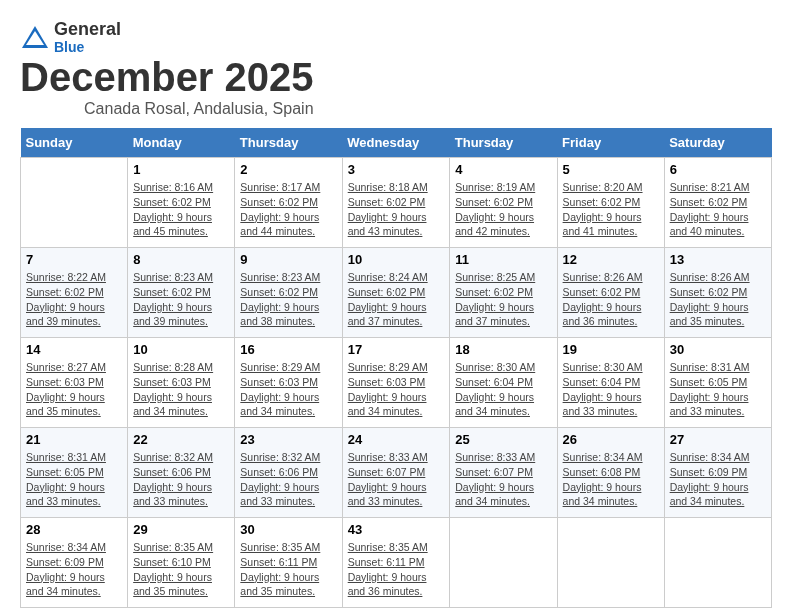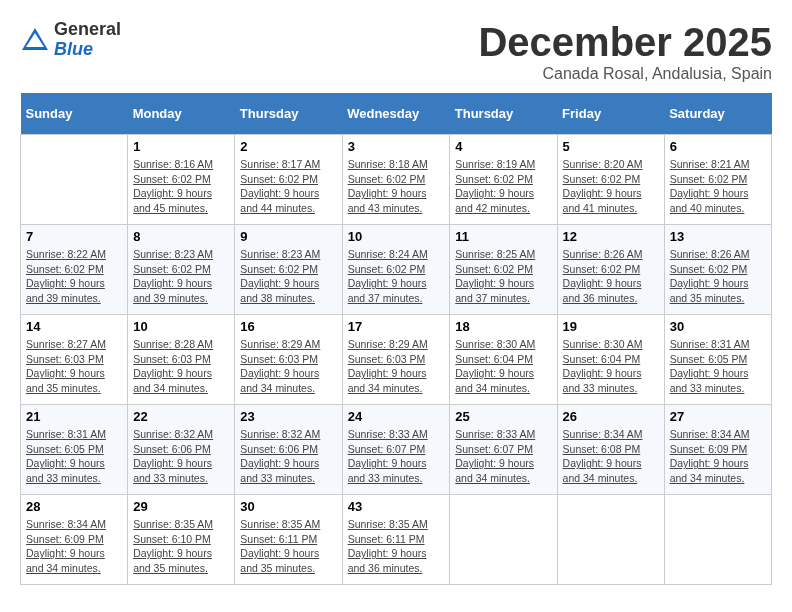--- a/index.html
+++ b/index.html
@@ -8,40 +8,40 @@
       background: #fff;
       width: 792px;
       min-height: 612px;
       padding: 20px;
     }
     .header-area {
       display: flex;
       justify-content: space-between;
       align-items: flex-start;
       margin-bottom: 10px;
+      flex-direction: column;
     }
     .logo {
       display: flex;
       align-items: center;
     }
     .logo-text {
       display: flex;
       flex-direction: column;
       line-height: 1.1;
     }
     .logo-general {
       font-size: 18px;
       font-weight: bold;
       color: #333;
     }
     .logo-blue {
-      font-size: 18px;
+      font-size: 14px;
       font-weight: bold;
       color: #1a6bbf;
-      font-style: italic;
     }
     .logo-icon {
       width: 30px;
       height: 30px;
       margin-right: 4px;
     }
     .title-area {
       text-align: right;
     }
     .month-title {
@@ -54,21 +54,21 @@
       color: #555;
     }
     table {
       width: 100%;
       border-collapse: collapse;
       font-size: 11px;
     }
     thead th {
       background-color: #3a7abf;
       color: #fff;
-      padding: 13px 5px;
+      padding: 7px 5px;
       text-align: left;
       font-size: 13px;
       font-weight: bold;
     }
     tbody td {
       border: 1px solid #ccc;
       vertical-align: top;
       padding: 4px 5px;
       min-height: 80px;
       height: 90px;

